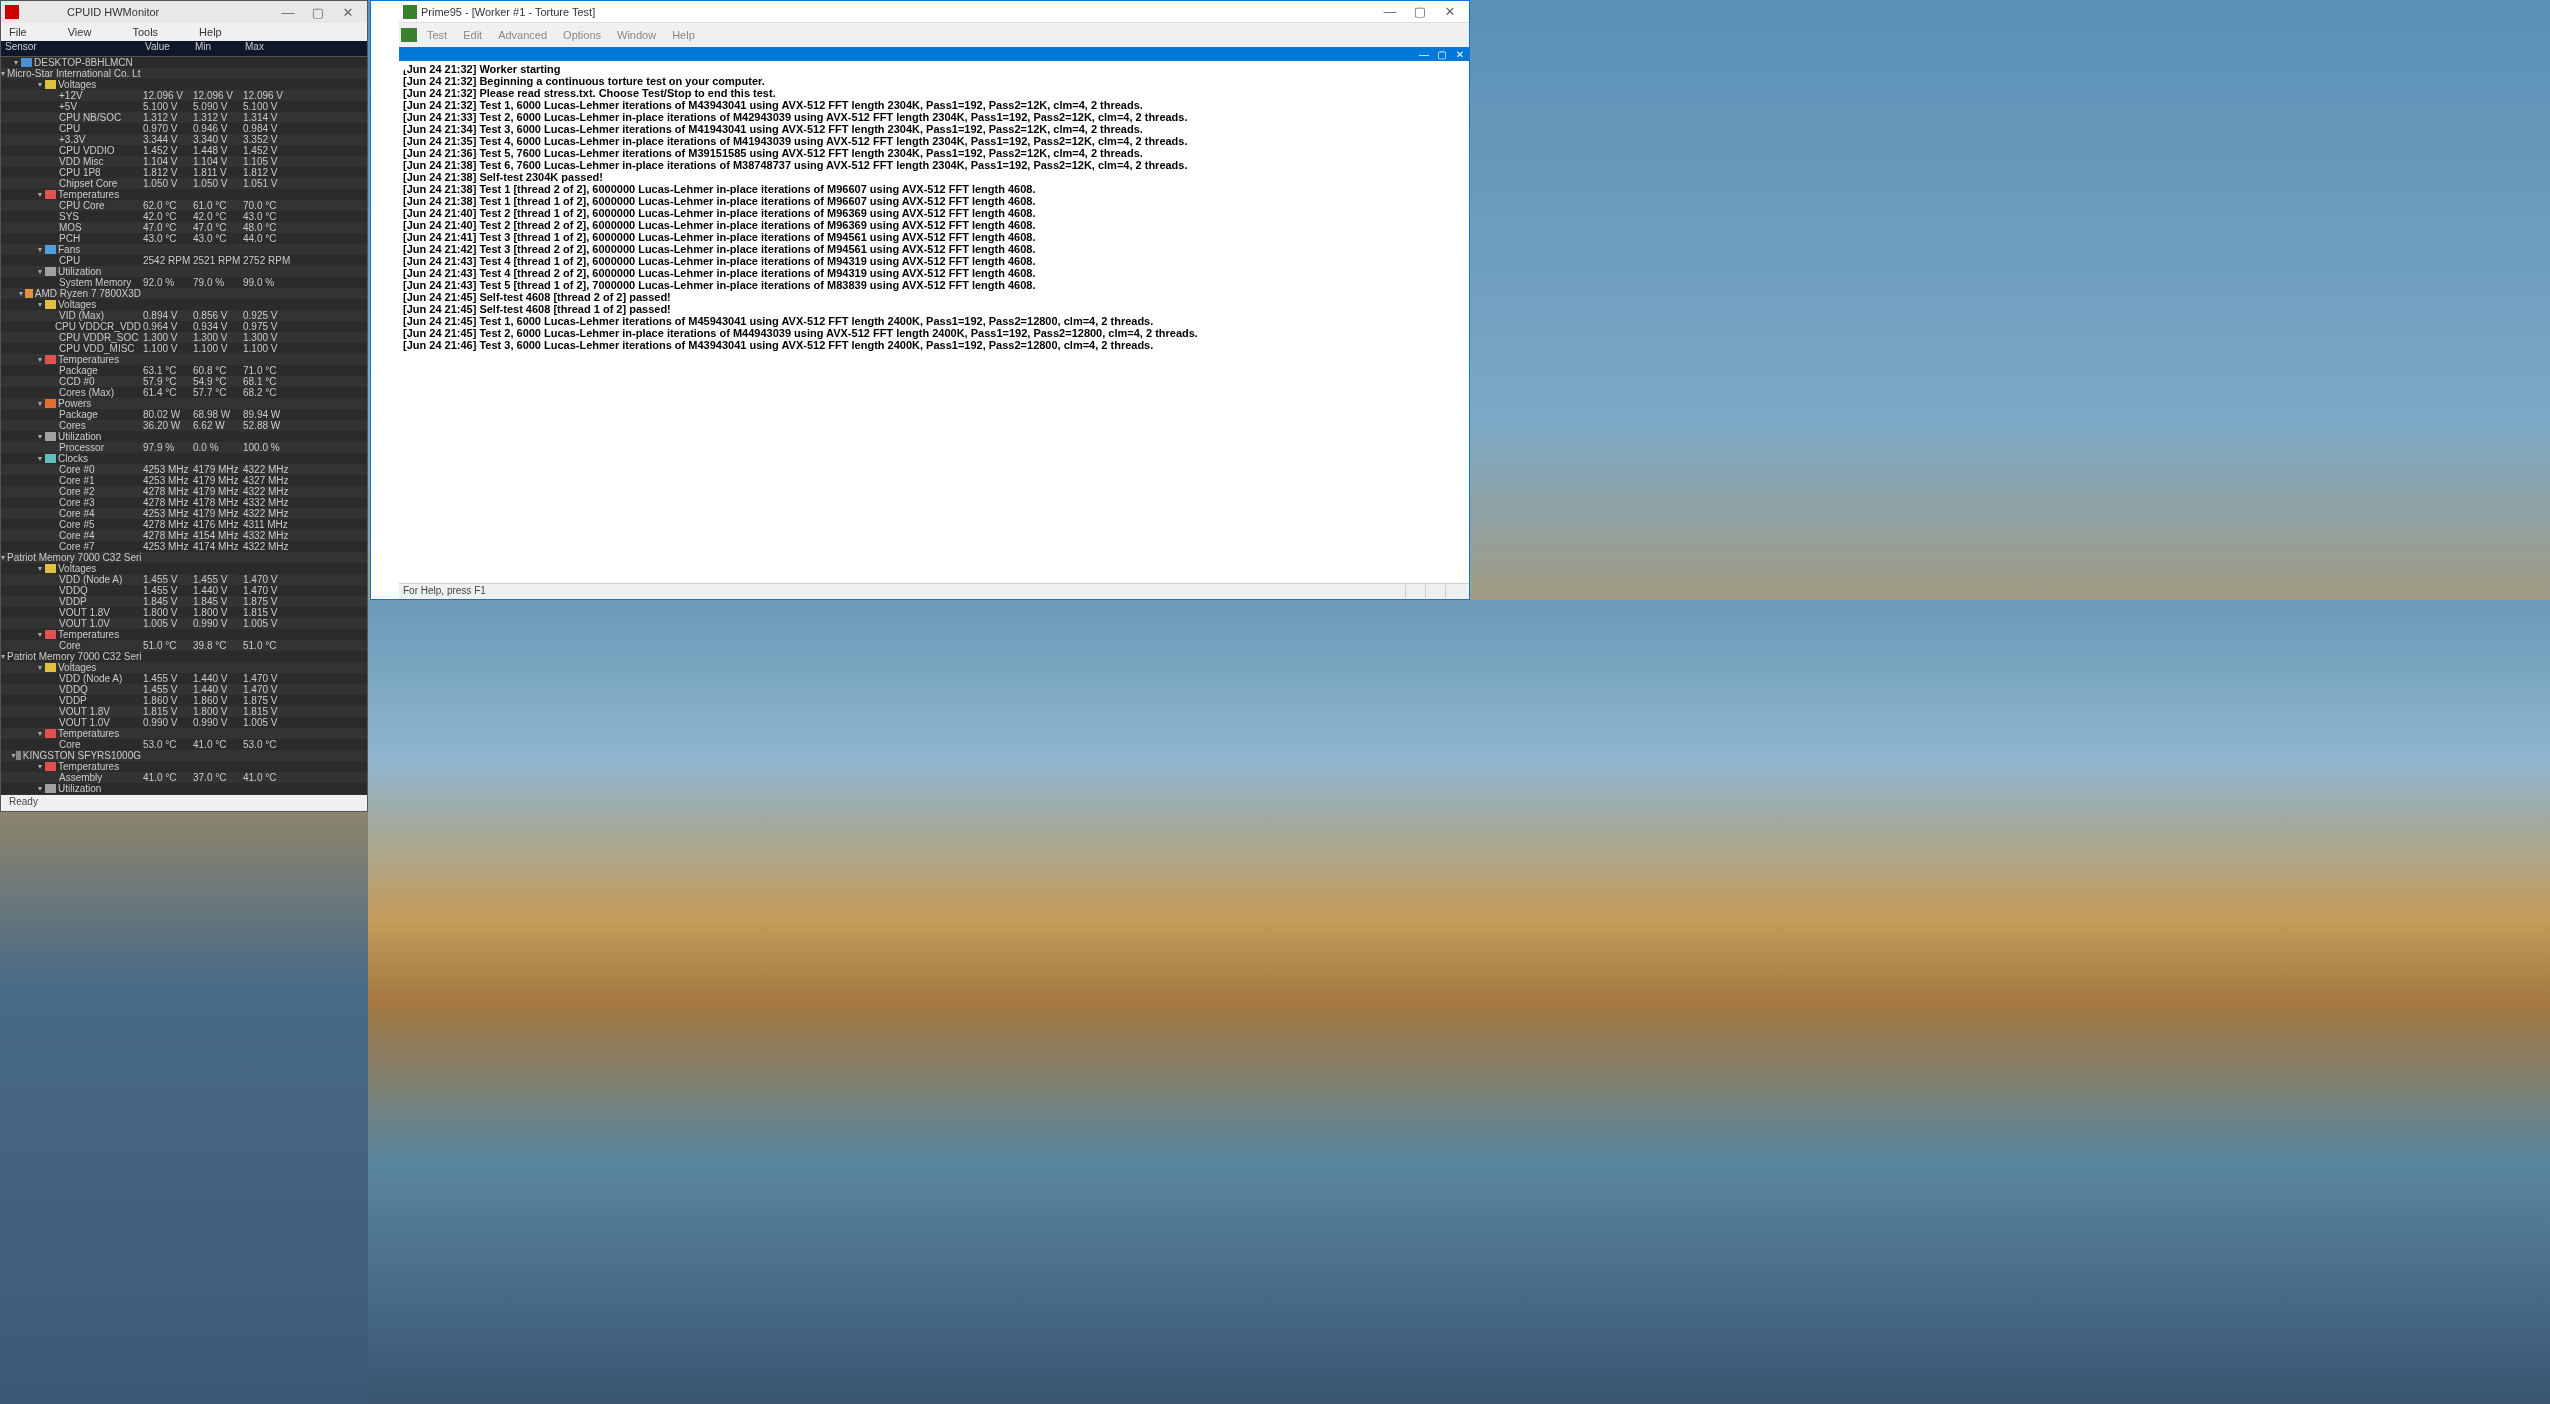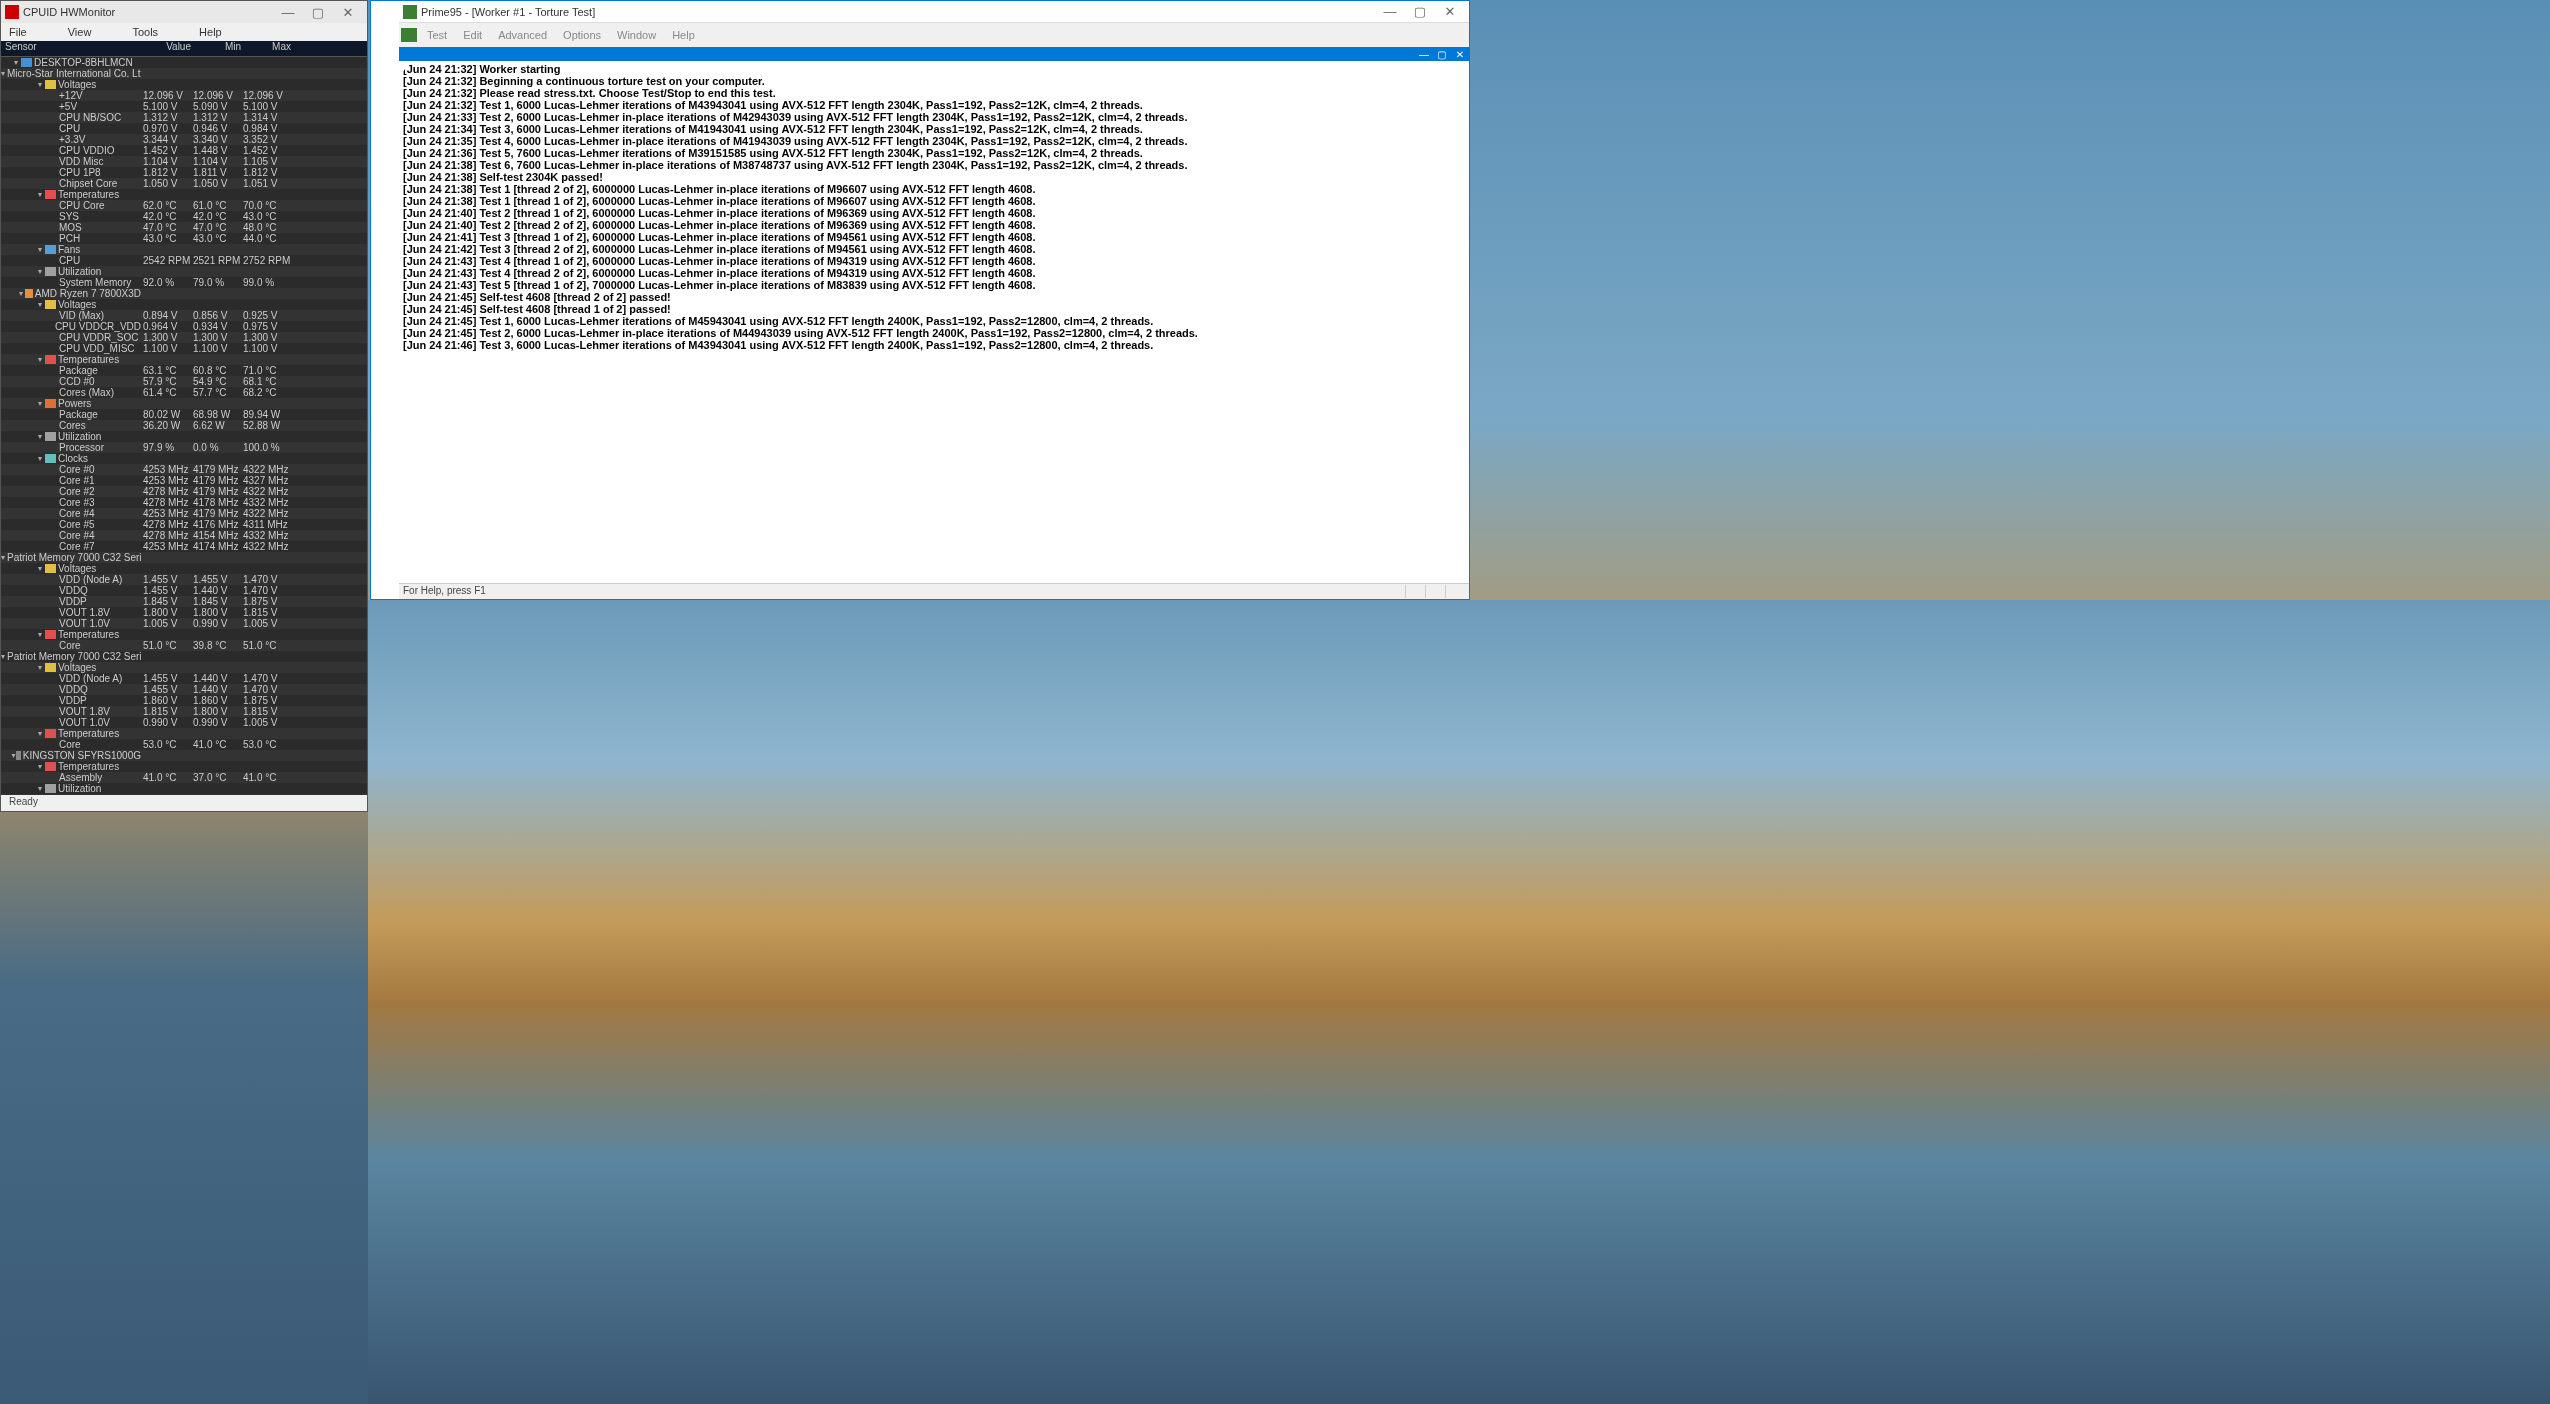--- a/index.html
+++ b/index.html
@@ -2,27 +2,27 @@
 <html><head>
 <meta charset="utf-8">
 <style>
 * { margin: 0; padding: 0; box-sizing: border-box; font-family: "Segoe UI", Tahoma, sans-serif; }
 body { width: 2550px; height: 1404px; background: linear-gradient(to bottom, #5a8fb5 0%, #7ba8c5 30%, #b8955e 50%, #4a6b85 70%, #3a5a75 100%); position: relative; overflow: hidden; }
 .wallpaper-reflection { position: absolute; top: 600px; left: 368px; right: 0; bottom: 0; background: linear-gradient(180deg, #6b9ab8 0%, #8fb5ce 20%, #c49b5a 40%, #a47840 50%, #5a85a0 70%, #395570 100%); }
 
 .hw-window { position: absolute; top: 0; left: 0; width: 368px; height: 812px; background: #2b2b2b; border: 1px solid #555; display: flex; flex-direction: column; }
 .hw-titlebar { height: 22px; background: #e8e8e8; display: flex; align-items: center; padding: 0 4px; font-size: 11px; }
 .hw-titlebar .icon { width: 14px; height: 14px; background: #c00; margin-right: 4px; }
-.hw-titlebar .title { flex: 1; color: #333; }
+.hw-titlebar .title { flex: 1; color: #333; margin-left: 44px; }
 .hw-titlebar .winbtn { width: 30px; text-align: center; color: #666; font-size: 13px; cursor: pointer; }
 .hw-menubar { height: 18px; background: #f0f0f0; display: flex; align-items: center; font-size: 11px; color: #333; gap: 25px; }
 .hw-menubar span { padding: 0 8px; cursor: pointer; }
 .hw-header { height: 16px; background: #0f172a; display: flex; font-size: 10px; color: #ccc; border-bottom: 1px solid #555; }
 .hw-header .col-sensor { width: 140px; padding-left: 4px; }
-.hw-header .col { width: 50px; text-align: right; padding-left: 4px; }
+.hw-header .col { width: 50px; text-align: left; padding-left: 4px; }
 .hw-body { flex: 1; overflow-y: auto; background: #2b2b2b; font-size: 10px; color: #ccc; }
 .hw-body::-webkit-scrollbar { width: 12px; }
 .hw-body::-webkit-scrollbar-track { background: #3a3a3a; }
 .hw-body::-webkit-scrollbar-thumb { background: #666; }
 .row { display: flex; height: 11px; align-items: center; }
 .row.alt { background: #333; }
 .row .lbl { width: 140px; white-space: nowrap; overflow: hidden; display: flex; align-items: center; }
 .row .val { width: 50px; text-align: left; padding-left: 2px; white-space: nowrap; }
 .ind { display: inline-block; }
 .ind1 { width: 10px; } .ind2 { width: 22px; } .ind3 { width: 34px; } .ind5 { width: 58px; }

